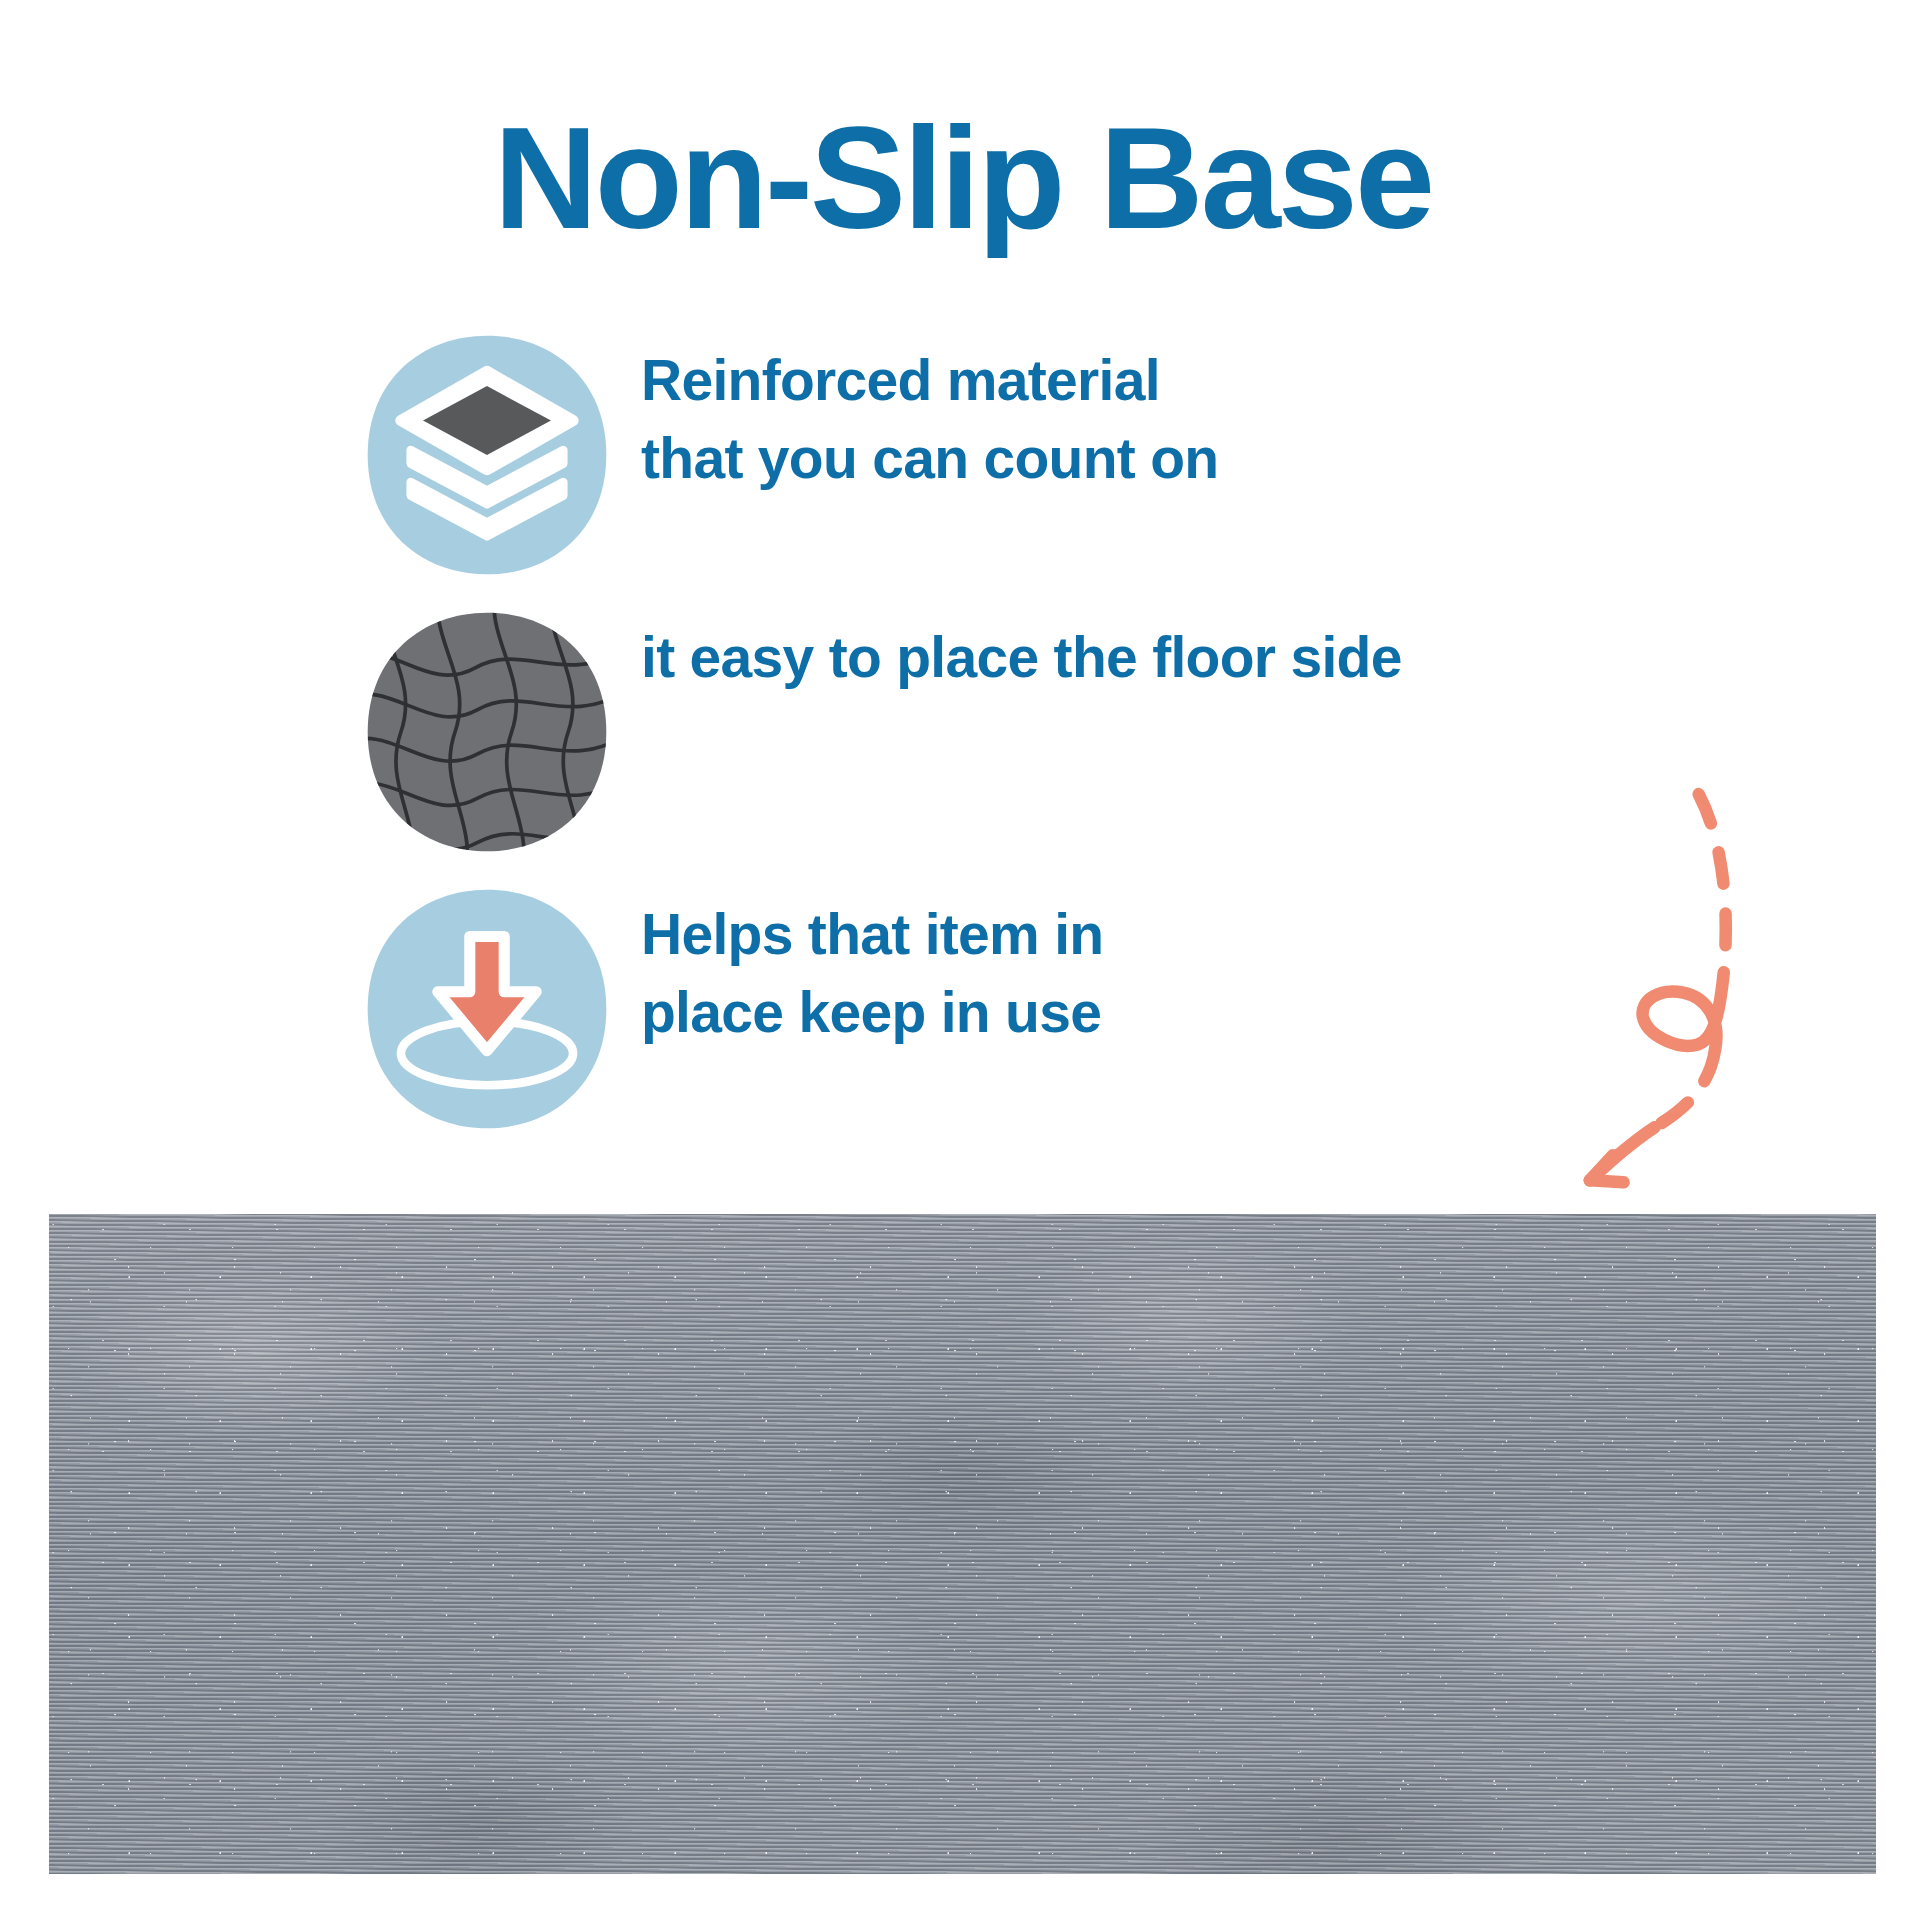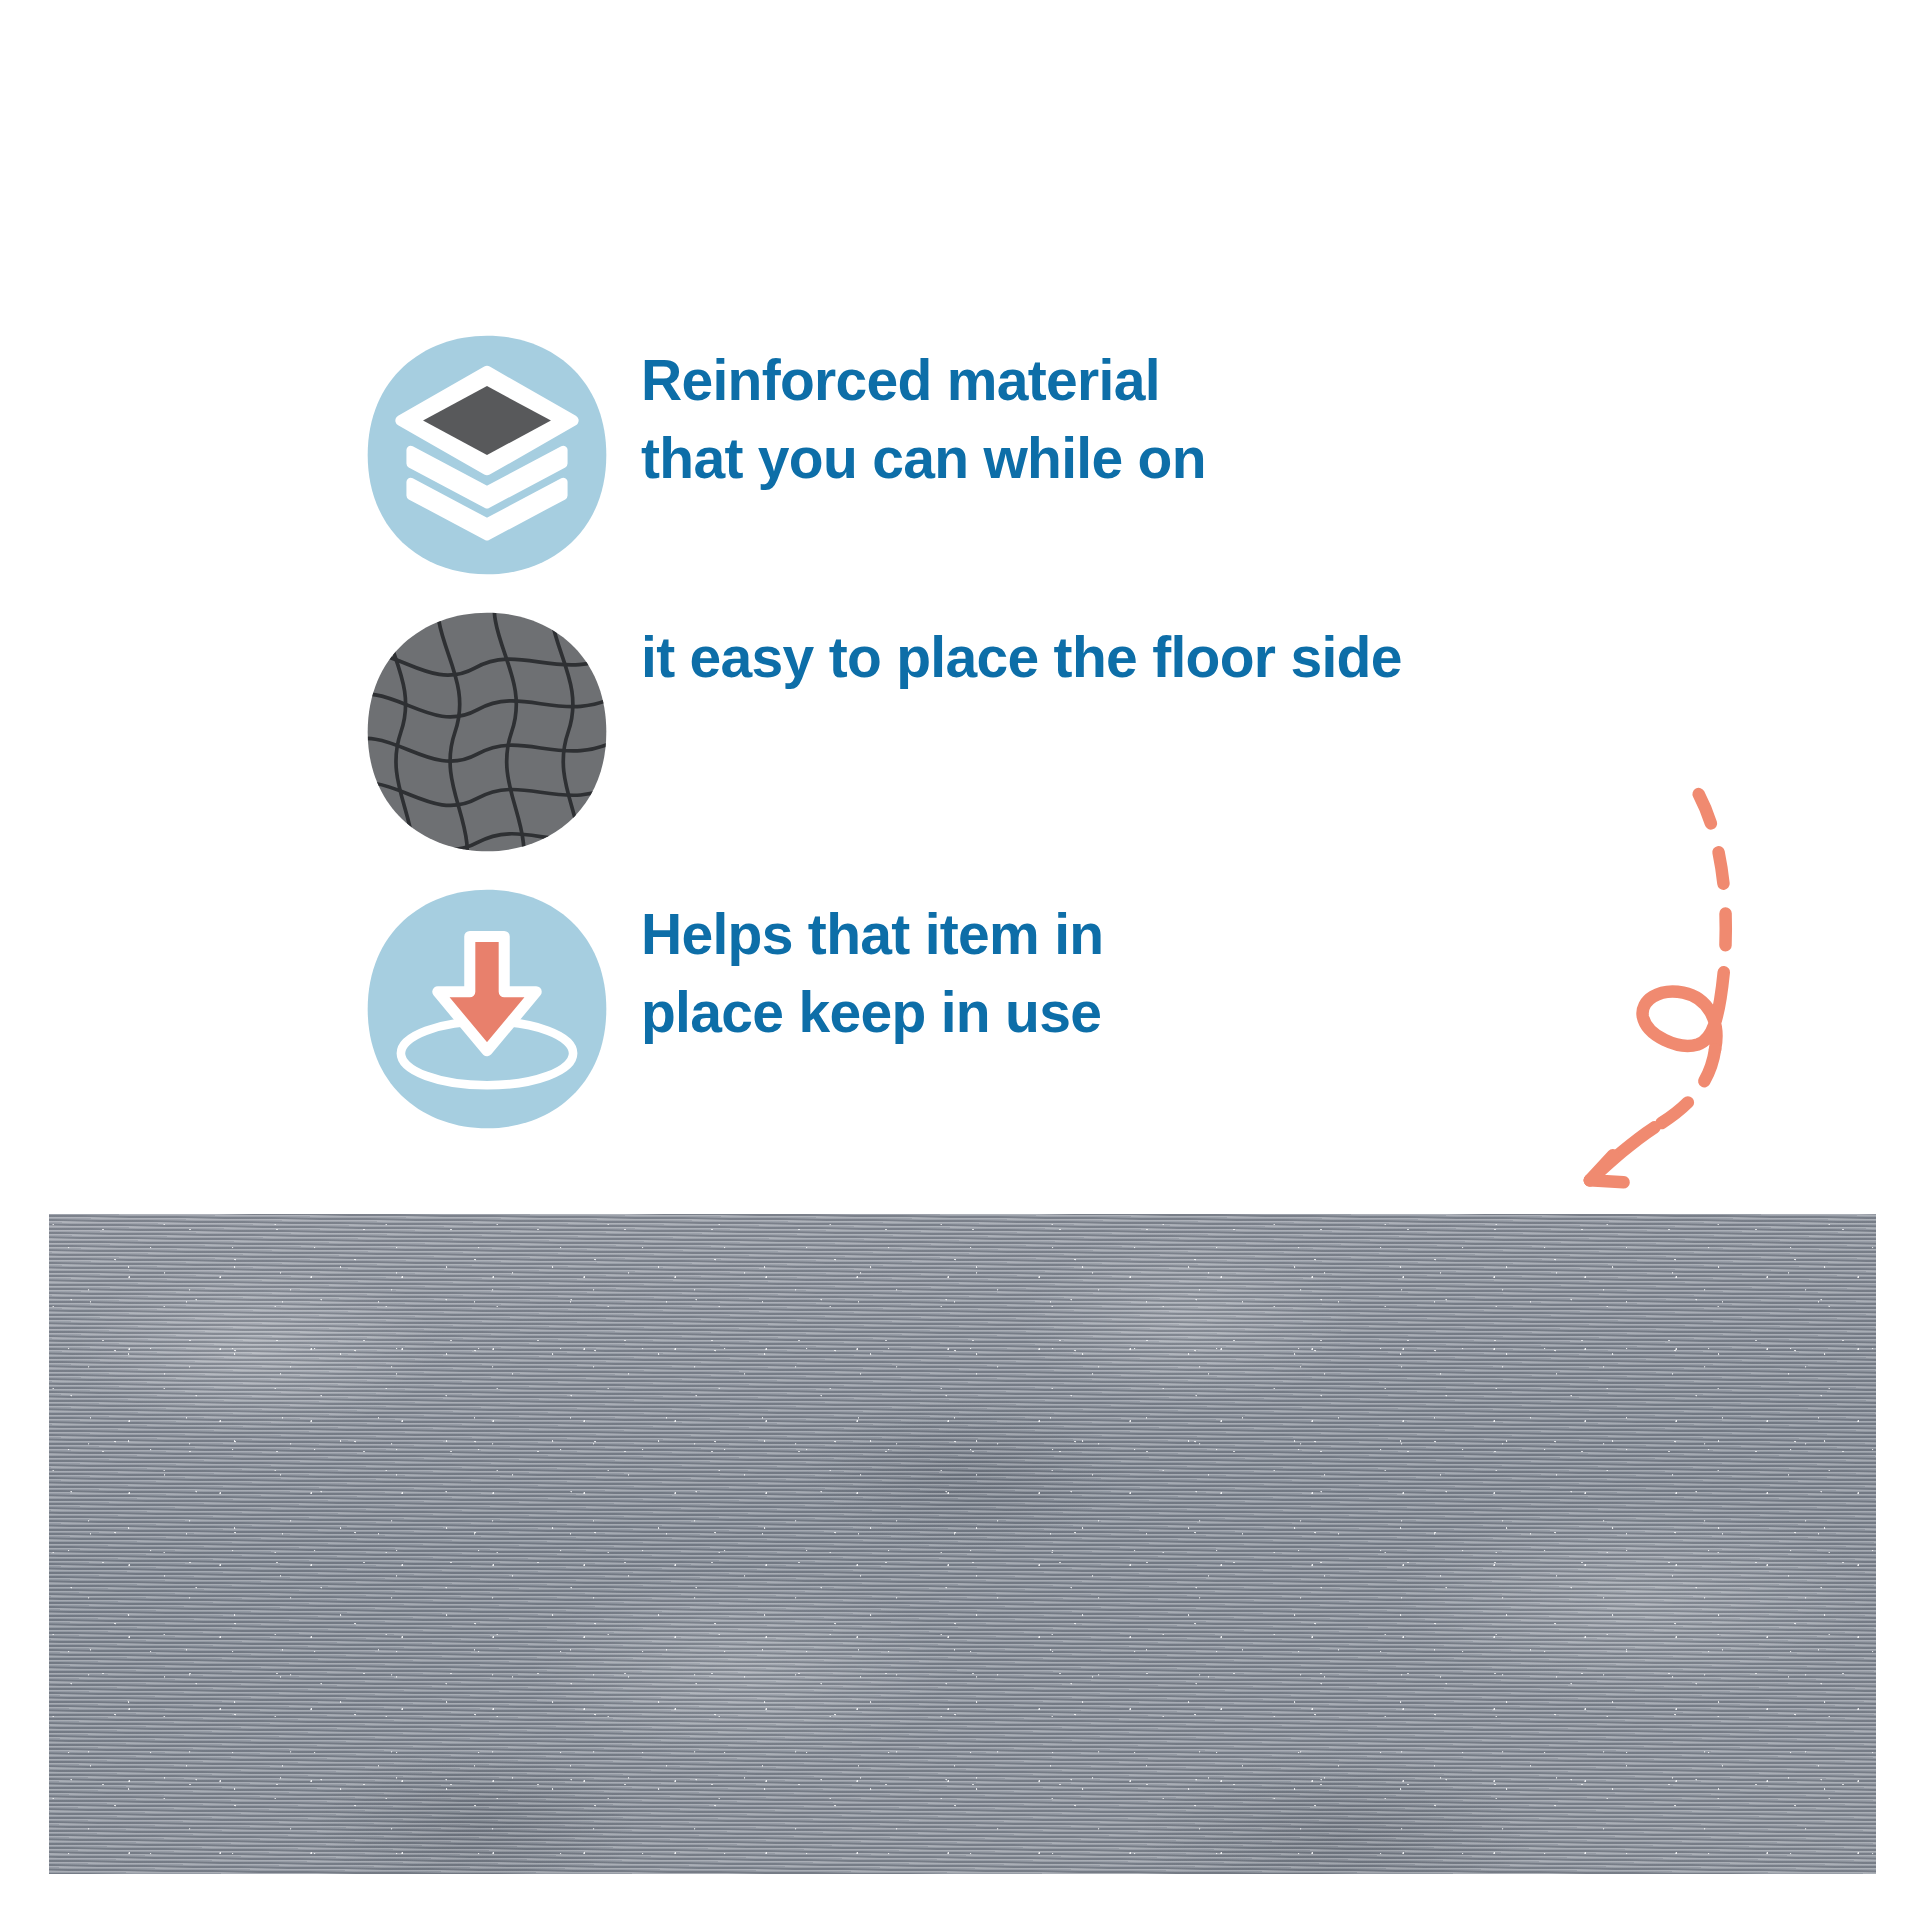--- a/index.html
+++ b/index.html
@@ -133,20 +133,21 @@
     background-size: 91px 72px, 111px 82px, 125px 96px, 82px 101px,
                      101px 77px, 120px 91px, 87px 111px, 106px 87px,
                      116px 101px, 96px 116px;
   }
 </style>
 </head>
 <body>
 
 <div id="page">
 
+  <div class="title">Non-Slip Base</div>
 
   <div class="features">
 
     <div class="feature-row">
       <div class="icon-wrap">
         <svg viewBox="0 0 200 200" xmlns="http://www.w3.org/2000/svg">
           <path d="M100 3
                    C152 3 197 38 197 100
                    C197 162 152 197 100 197
                    C48 197 3 162 3 100
@@ -156,21 +157,21 @@
 
           <path d="M38 96 L100 129 L162 96 L162 107 L100 140 L38 107 Z" fill="#ffffff" stroke="#ffffff" stroke-width="7" stroke-linejoin="round"></path>
 
           <path d="M100 32 L170 72 L100 112 L30 72 Z" fill="#ffffff" stroke="#ffffff" stroke-width="9" stroke-linejoin="round"></path>
 
           <path d="M100 44 L152 72 L100 100 L48 72 Z" fill="#58595b"></path>
         </svg>
       </div>
       <div class="feature-text">
         <span class="ln">Reinforced material</span>
-        <span class="ln">that you can while on</span>
+        <span class="ln">that you can count on</span>
       </div>
     </div>
 
     <div class="feature-row">
       <div class="icon-wrap">
         <svg viewBox="0 0 200 200" xmlns="http://www.w3.org/2000/svg">
           <defs>
             <clipPath id="blobClip">
               <path d="M100 3
                        C152 3 197 38 197 100

